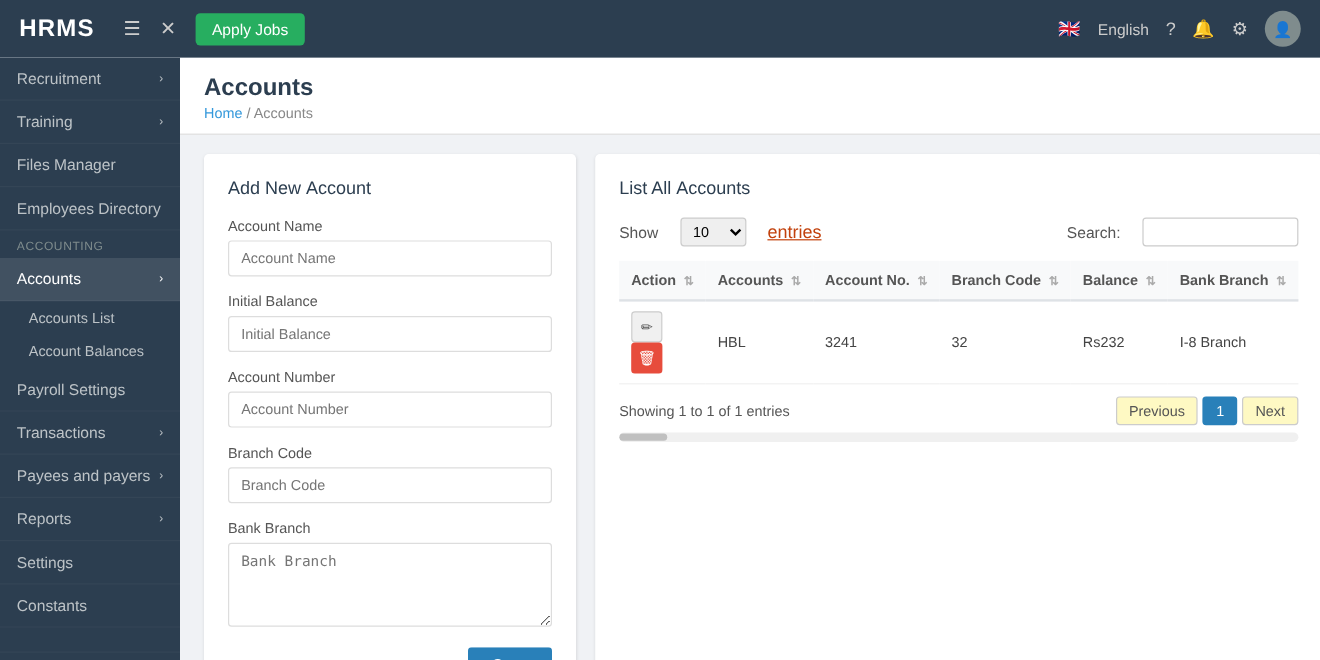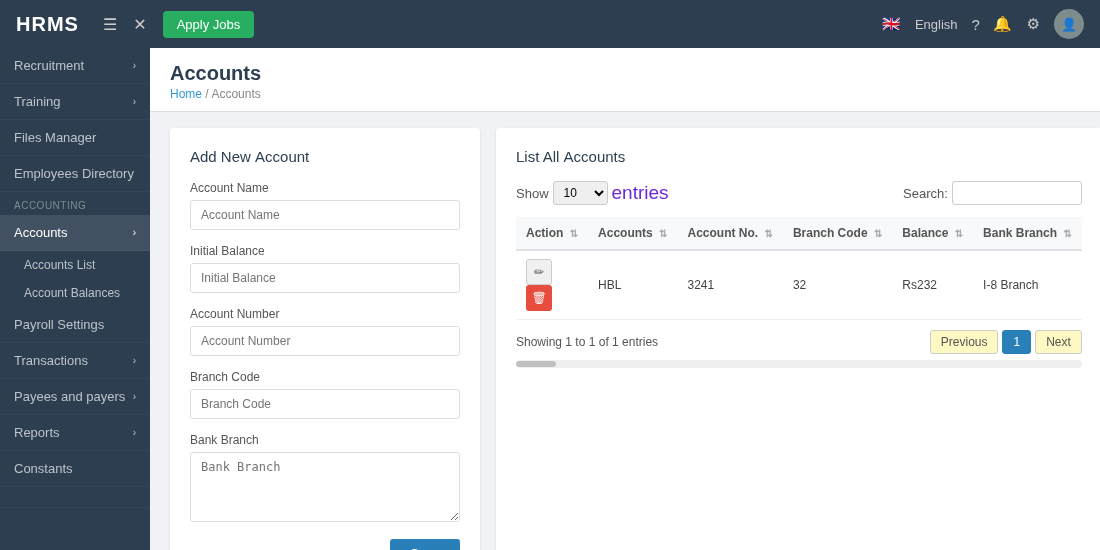--- a/index.html
+++ b/index.html
@@ -175,31 +175,31 @@
       cursor: pointer;
       font-size: 13px;
       float: right;
     }
 
     
     .table-card { flex: 1; }
     .table-controls {
       display: flex;
       align-items: center;
-      gap: 4px;
+      gap: 18px;
       margin-bottom: 12px;
     }
     .table-controls label { font-size: 13px; color: #555; }
     .table-controls select {
       border: 1px solid #ccc;
       border-radius: 3px;
       padding: 3px 6px;
       font-size: 12px;
     }
-    .table-controls .entries-text { font-size: 19px; color: #6d28d9; }
+    .table-controls .entries-text { font-size: 15px; color: #c2410c; text-decoration: underline; }
     .table-controls .search-label {
       margin-left: auto;
       font-size: 13px;
       color: #555;
     }
     .table-controls input {
       border: 1px solid #ccc;
       border-radius: 3px;
       padding: 4px 8px;
       font-size: 12px;
@@ -347,20 +347,23 @@
     </div>
     <div class="sidebar-item">
       <span>Payees and payers</span>
       <span class="chevron">›</span>
     </div>
     <div class="sidebar-item">
       <span>Reports</span>
       <span class="chevron">›</span>
     </div>
 
+    <div class="sidebar-item">
+      <span>Settings</span>
+    </div>
     <div class="sidebar-item">
       <span>Constants</span>
     </div>
     <div class="sidebar-item">
       
     </div>
 
   </aside>
 
   <main class="main">

